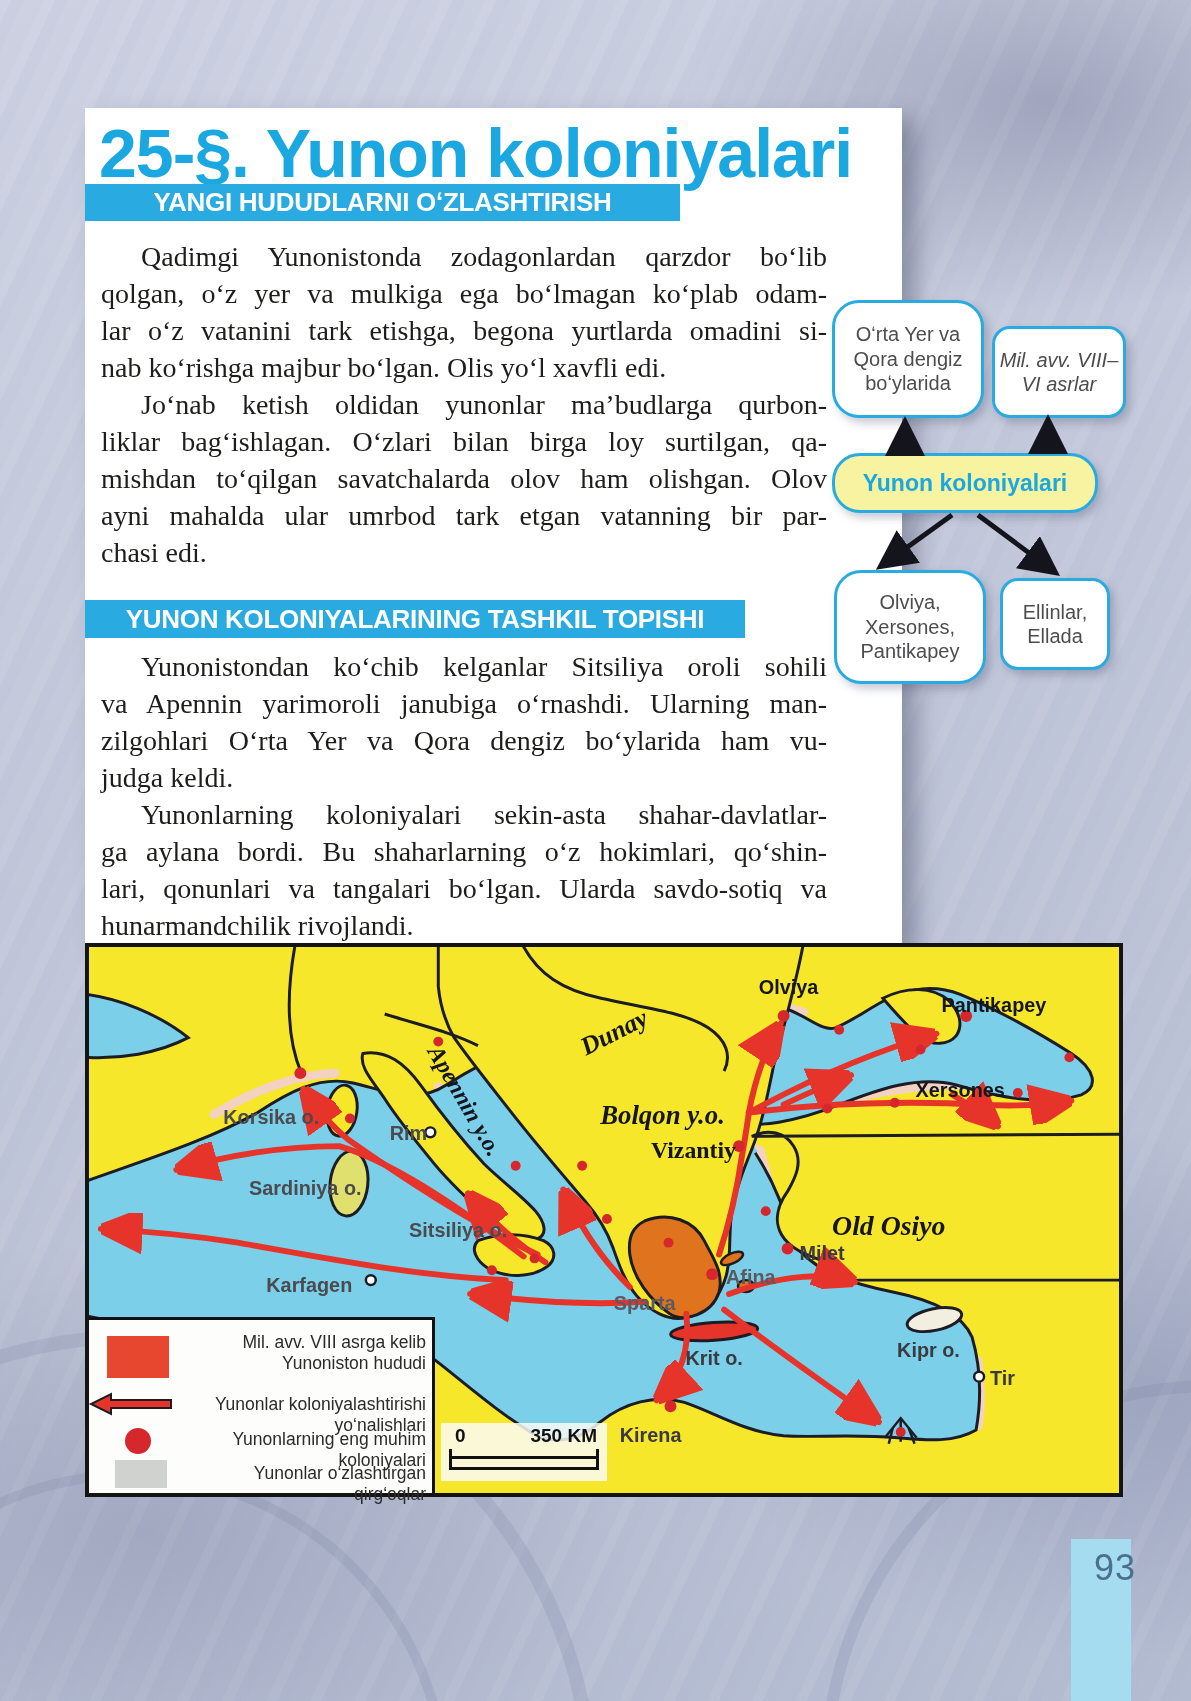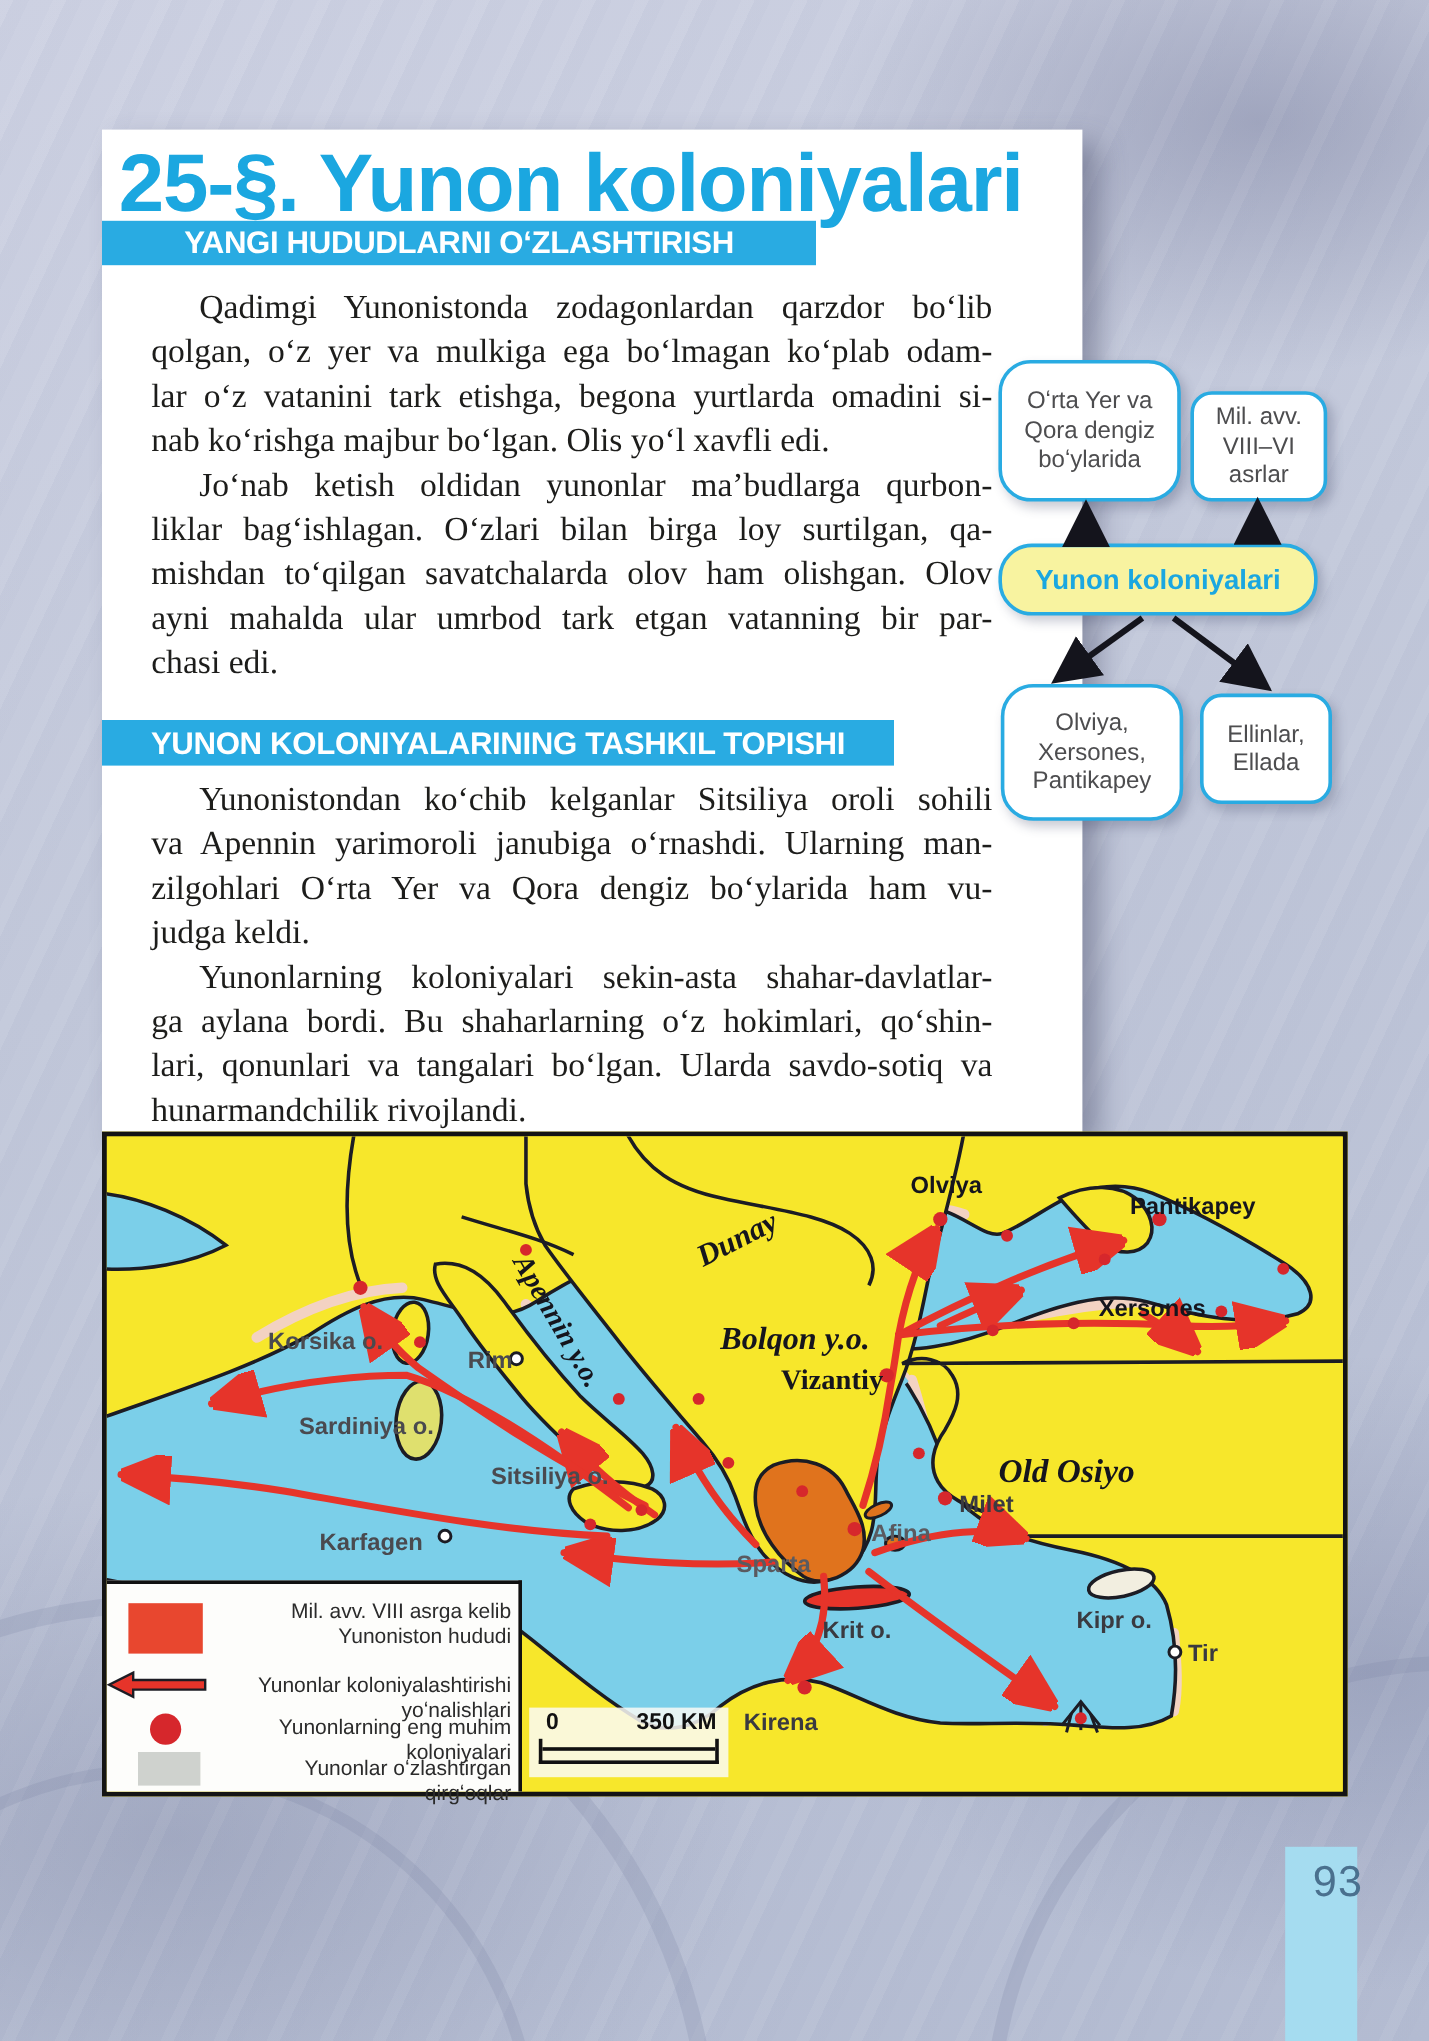--- a/index.html
+++ b/index.html
@@ -26,32 +26,32 @@
   .card{left:85px;top:108px;width:817px;height:836px;background:#fff;
         box-shadow:14px 12px 22px rgba(70,76,105,.45);}
   .title{left:14px;top:6px;width:790px;font-size:68px;font-weight:700;
          color:#1ba7e0;letter-spacing:-1px;}
   .hbar{left:0;background:#29abe2;color:#fff;font-weight:700;font-size:26px;
         display:flex;align-items:center;justify-content:center;letter-spacing:-.3px;}
   .hbar1{top:76px;width:595px;height:37px;}
   .hbar2{top:492px;width:660px;height:38px;}
   .para{left:16px;width:726px;font-family:"Liberation Serif",serif;
         font-size:28px;color:#1d1d1b;}
-  .ln{height:37px;line-height:37px;white-space:nowrap;margin-left:25px;}
+  .ln{height:37px;line-height:37px;white-space:nowrap;}
   .ln.j{text-align:justify;text-align-last:justify;white-space:normal;}
   .ln.first{text-indent:40px;}
   .p1{top:130px;} .p2{top:278px;} .p3{top:540px;} .p4{top:688px;}
 
   
   .dbox{background:#fff;border:3.5px solid #29abe2;border-radius:27px;
         color:#4d4d4f;font-size:20px;line-height:1.22;display:flex;
         align-items:center;justify-content:center;text-align:center;
         box-shadow:4px 5px 9px rgba(60,70,100,.28);padding:4px;box-sizing:border-box;}
   .dboxA{left:832px;top:300px;width:152px;height:118px;}
-  .dboxB{left:992px;top:326px;width:114px;height:92px;border-radius:18px;}
+  .dboxB{left:992px;top:326px;width:134px;height:92px;border-radius:18px;font-style:italic;}
   .dboxC{left:834px;top:570px;width:152px;height:114px;}
   .dboxD{left:1000px;top:578px;width:110px;height:92px;border-radius:18px;}
   .dcenter{left:832px;top:453px;width:266px;height:60px;background:#f8f3a0;
         border:3.5px solid #29abe2;border-radius:28px;display:flex;align-items:center;
         justify-content:center;color:#1ba7e0;font-weight:700;font-size:23px;
         box-shadow:4px 5px 9px rgba(60,70,100,.28);box-sizing:border-box;}
   .darrows{left:820px;top:270px;width:300px;height:420px;pointer-events:none;}
 
   
   .map{left:85px;top:943px;width:1038px;height:554px;border:4px solid #141414;

